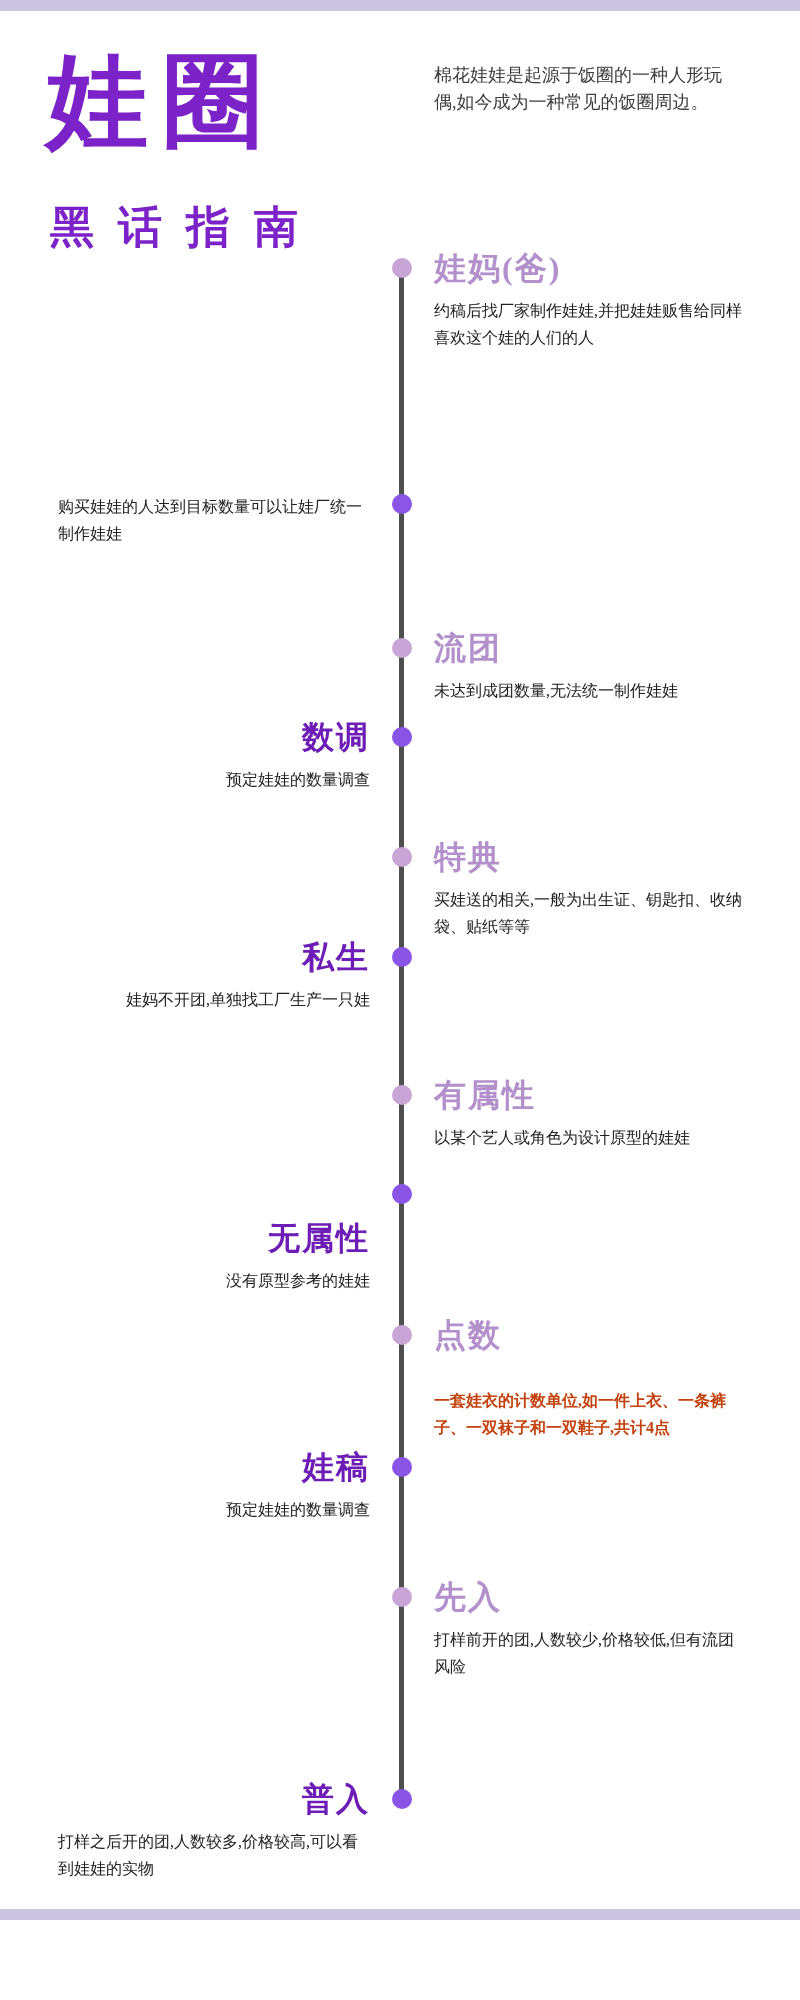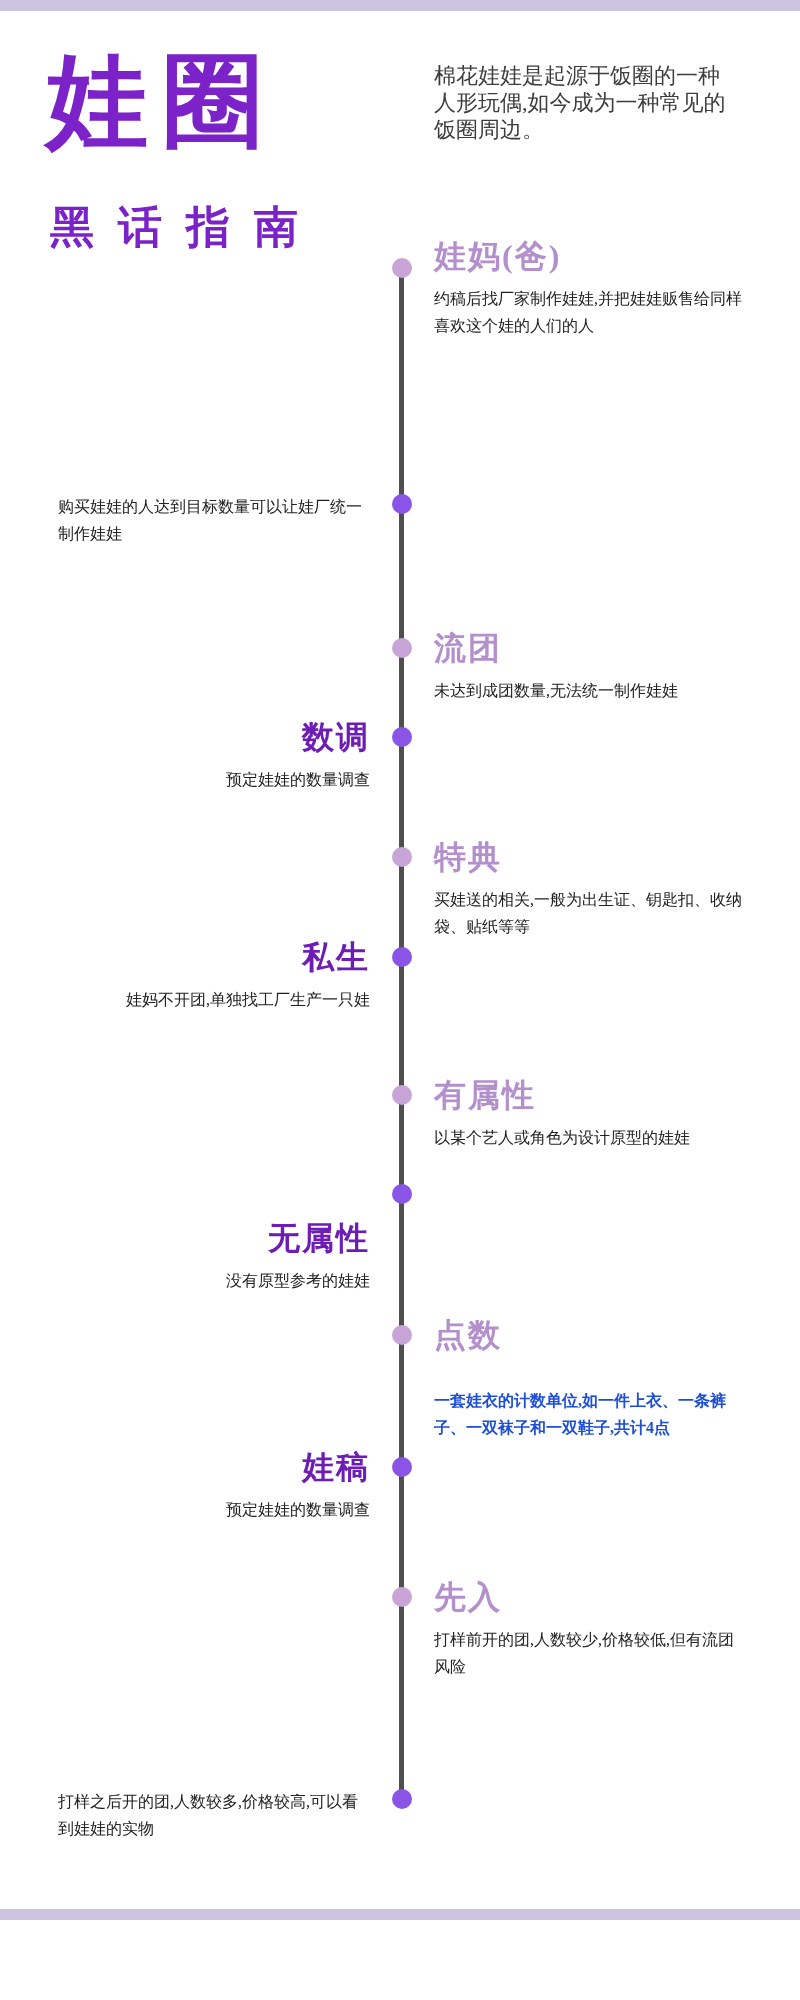--- a/index.html
+++ b/index.html
@@ -41,21 +41,21 @@
     letter-spacing: 24px;
     color: var(--primary, #7c22c9);
     white-space: nowrap;
   }
   .intro {
     position: absolute;
     left: 434px;
     top: 62px;
     width: 305px;
     margin: 0;
-    font-size: 22px;
+    font-size: 18px;
     line-height: 27px;
     color: var(--intro_text, #3d3d3d);
   }
 
   .timeline { position: absolute; inset: 0; }
   .tl-line {
     position: absolute;
     left: 399px;
     top: 268px;
     width: 5px;
@@ -91,39 +91,39 @@
   }
   .content-right .entry-title { color: var(--right_title, #b38fcc); }
   .content-left  .entry-title { color: var(--left_title, #6d1cb5); text-align: right; }
   .entry-desc {
     margin-top: 9px;
     font-size: 16px;
     line-height: 27px;
     color: var(--text, #222222);
   }
   .content-left .entry-desc { text-align: left; }
-  .entry-desc.bold { font-weight: bold; color: #1d4ed8; margin-top: 32px; }
+  .entry-desc.bold { font-weight: bold; color: #c2410c; margin-top: 32px; }
 </style>
 </head>
 <body>
 
 <div class="page">
   <div class="band band-top"></div>
 
   <header>
     <h1 class="page-title">娃圈</h1>
     <div class="page-subtitle">黑话指南</div>
     <p class="intro">棉花娃娃是起源于饭圈的一种人形玩偶,如今成为一种常见的饭圈周边。</p>
   </header>
 
   <div class="timeline">
     <div class="tl-line"></div>
 
   <div class="dot dot-right" style="top: 258px;"></div>
-  <div class="content content-right" style="top: 236px;">
+  <div class="content content-right" style="top: 248px;">
     <div class="entry-title">娃妈(爸)</div>
     <div class="entry-desc">约稿后找厂家制作娃娃,并把娃娃贩售给同样喜欢这个娃的人们的人</div>
   </div>
 
   <div class="dot dot-left" style="top: 494px;"></div>
   <div class="content content-left" style="top: 484px;">
     <div class="entry-desc">购买娃娃的人达到目标数量可以让娃厂统一制作娃娃</div>
   </div>
 
   <div class="dot dot-right" style="top: 638px;"></div>
@@ -175,18 +175,19 @@
   </div>
 
   <div class="dot dot-right" style="top: 1587px;"></div>
   <div class="content content-right" style="top: 1577px;">
     <div class="entry-title">先入</div>
     <div class="entry-desc">打样前开的团,人数较少,价格较低,但有流团风险</div>
   </div>
 
   <div class="dot dot-left" style="top: 1789px;"></div>
   <div class="content content-left" style="top: 1779px;">
+    <div class="entry-title">普入</div>
     <div class="entry-desc">打样之后开的团,人数较多,价格较高,可以看到娃娃的实物</div>
   </div>
 </div>
 
   <div class="band band-bottom"></div>
 </div>
 
 </body></html>

